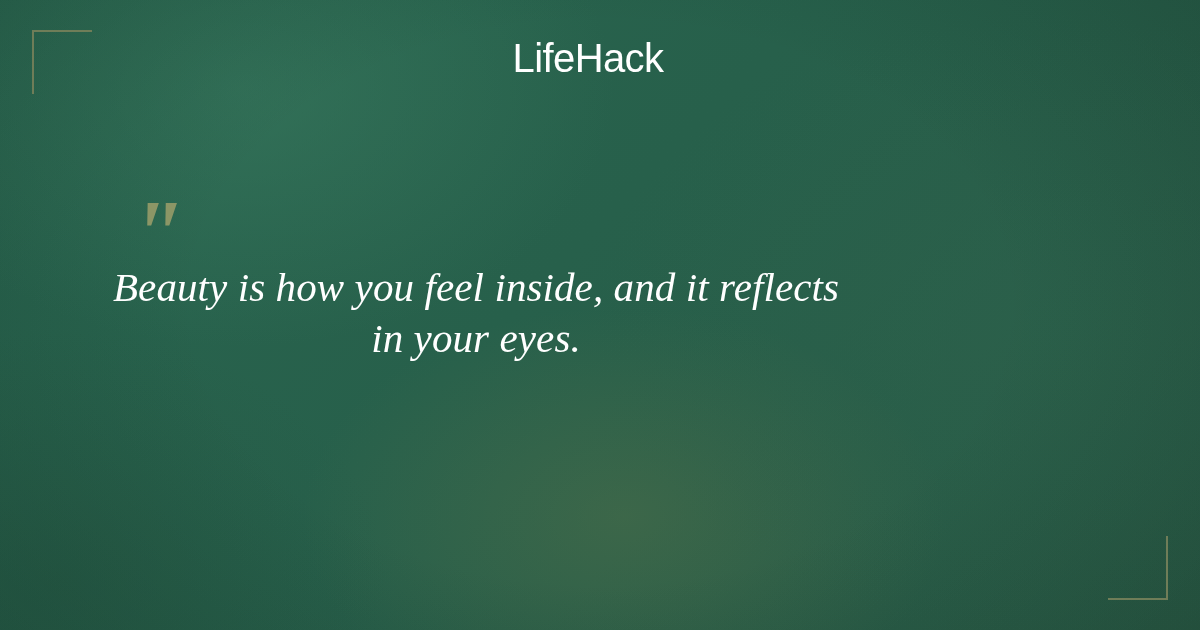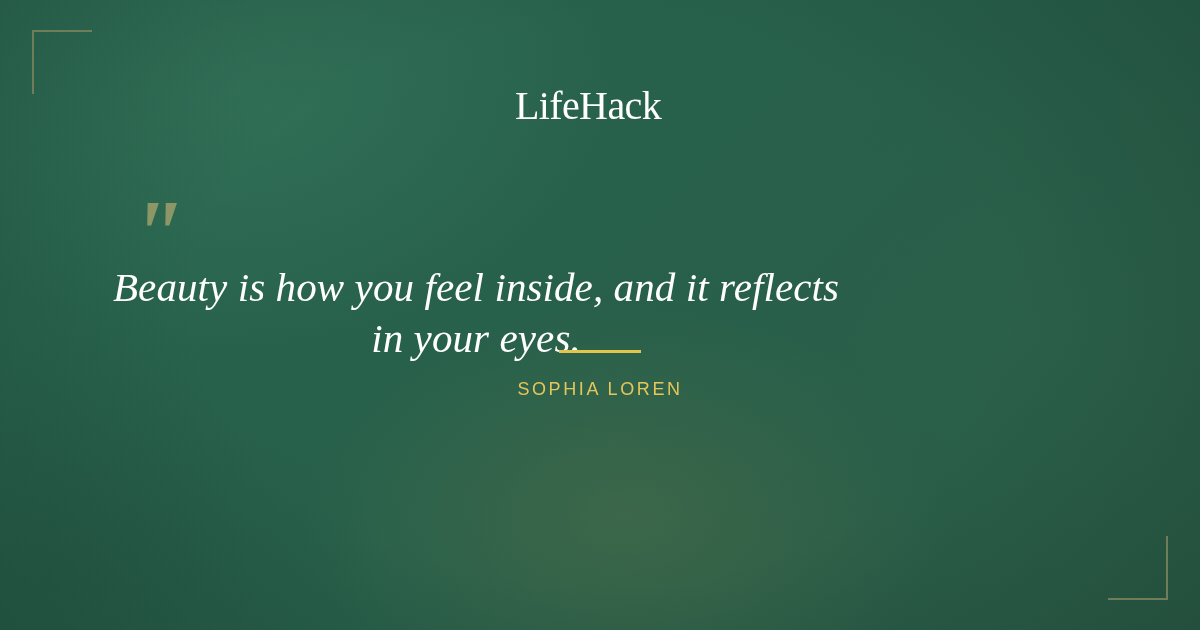--- a/index.html
+++ b/index.html
@@ -115,26 +115,25 @@
   }
 
   
   #brand-logo {
     position: absolute;
     top: 38px;
     left: 0;
     width: 1176px;
     text-align: center;
     color: #ffffff;
-    font-family: Liberation Serif, serif;
+    font-family: Liberation Sans, sans-serif;
     font-size: 40px;
     font-weight: 400;
     letter-spacing: -0.6px;
     line-height: 1;
-    margin-top: 48px;
   }
 
   
   #quote-block {
     position: absolute;
     left: 0;
     top: 186px;
     width: 1200px;
   }
 
@@ -217,18 +216,14 @@
     <span class="bar-v"></span>
   </div>
 
   <div id="brand-logo">LifeHack</div>
 
   <div id="quote-block">
     <div id="quote-mark">"</div>
     <div id="quote-text">Beauty is how you feel inside, and it reflects in your eyes.</div>
   </div>
 
-  <div id="attribution">
-    <div id="attribution-divider"></div>
-    <div id="attribution-name">SOPHIA LOREN</div>
-  </div>
 
 </div>
 
 </body></html>

